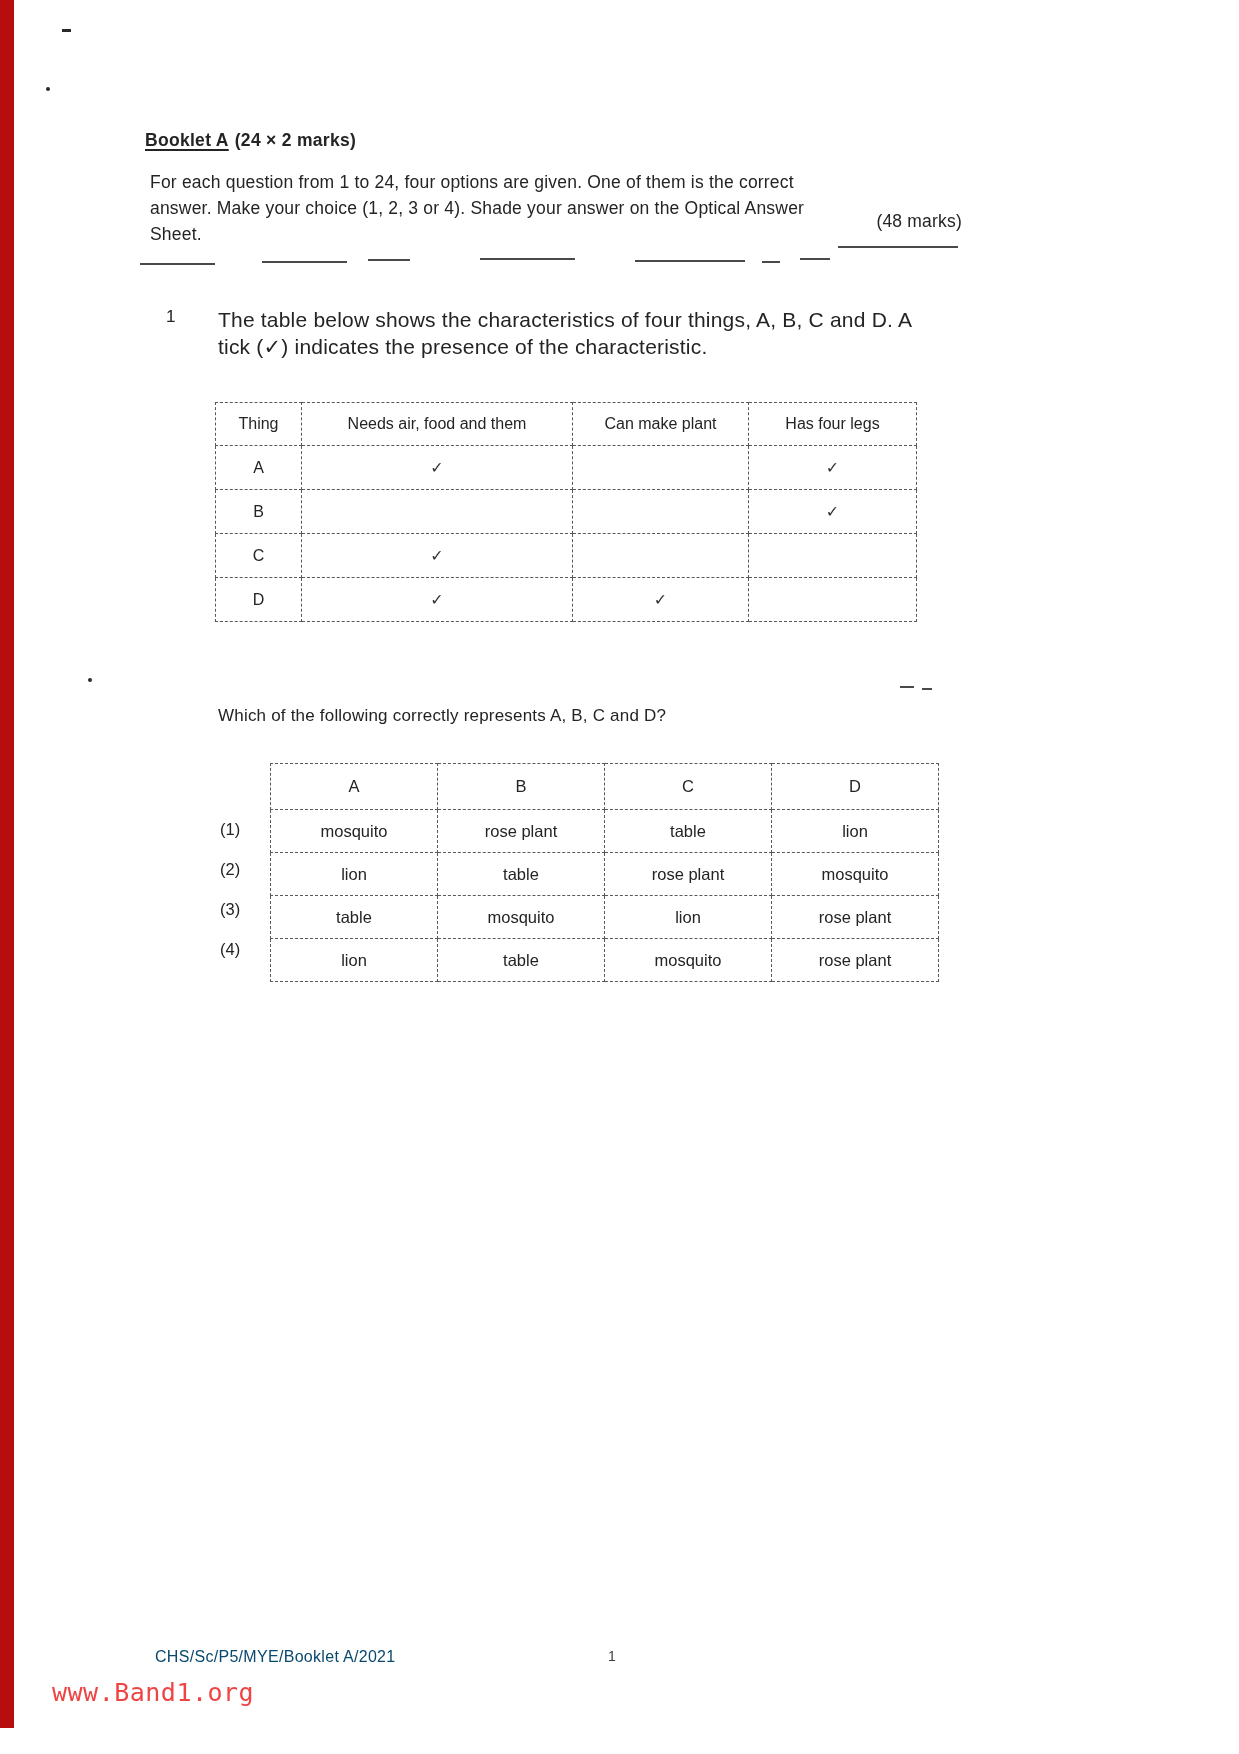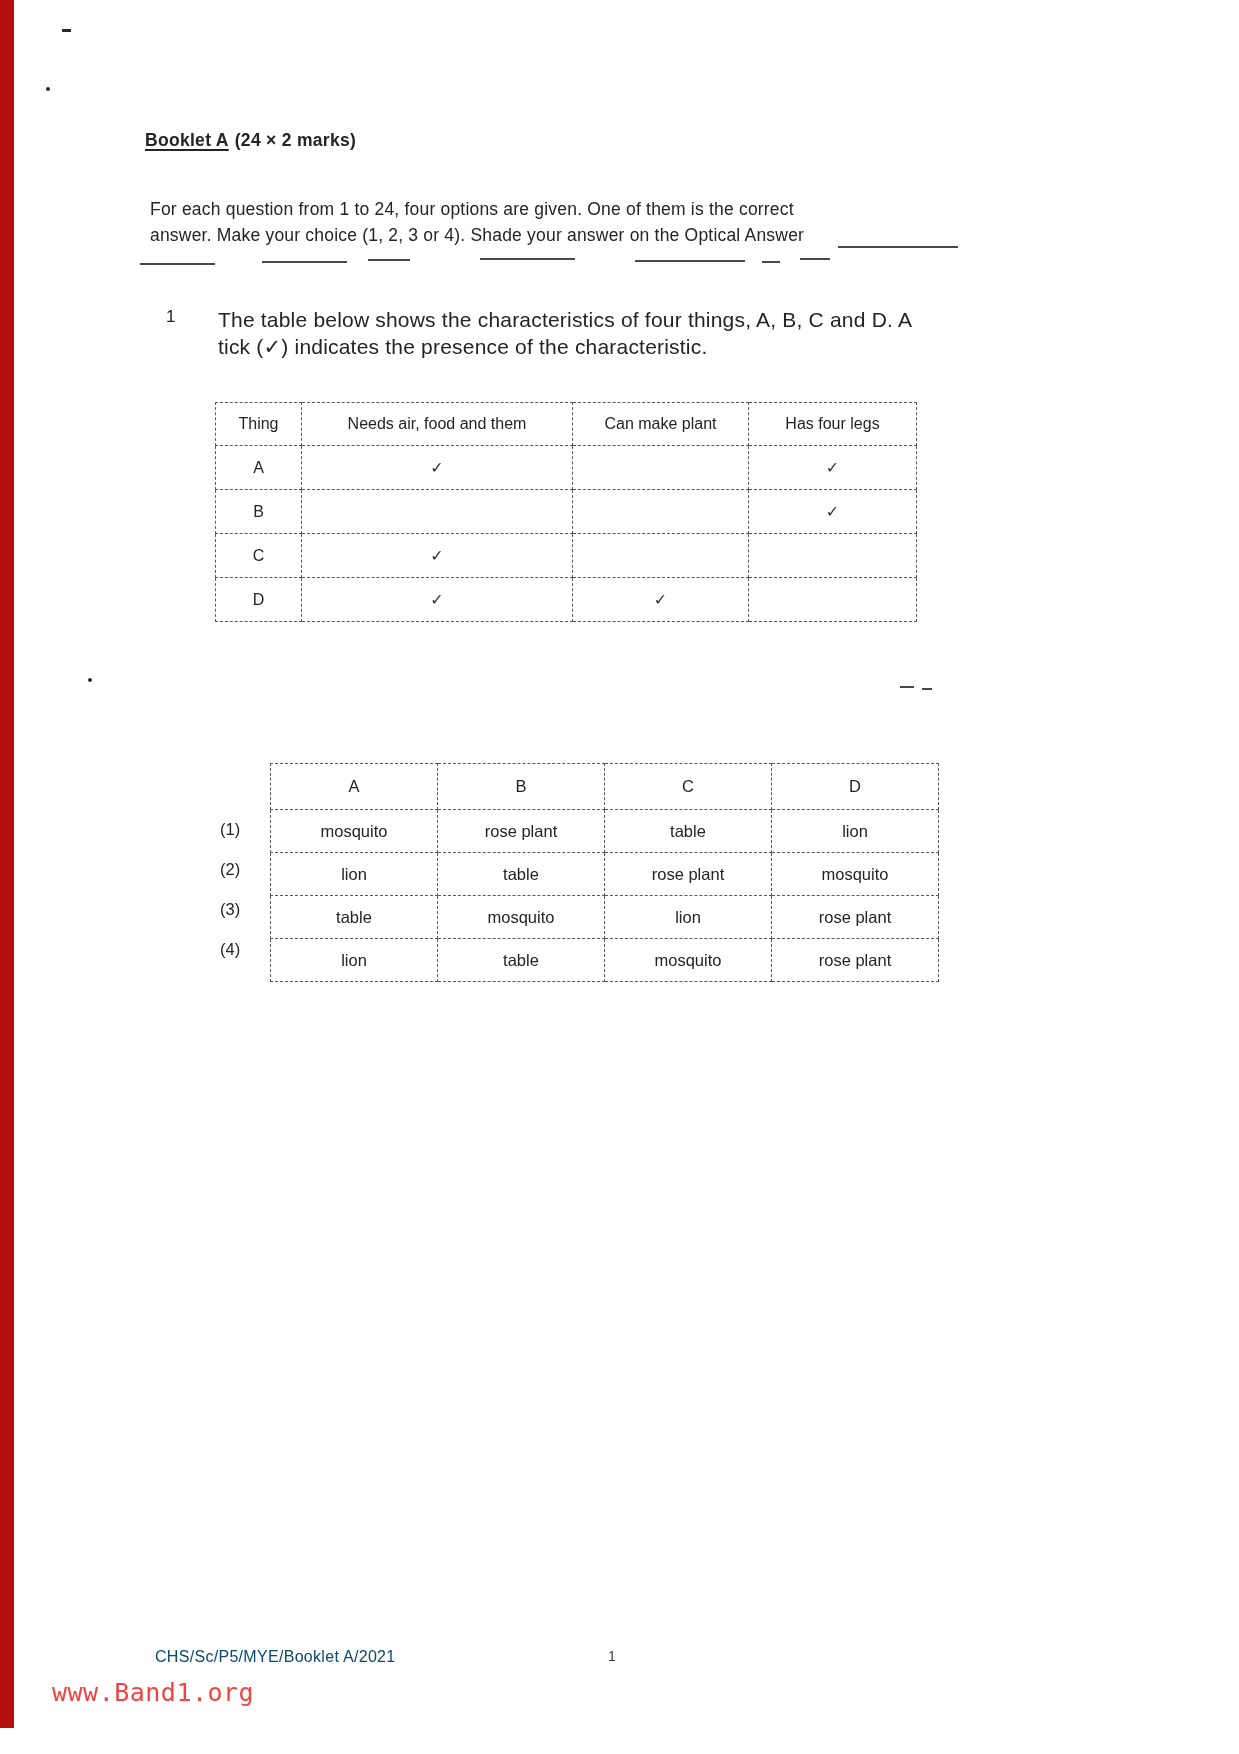--- a/index.html
+++ b/index.html
@@ -21,21 +21,21 @@
     filter: blur(0.24px) contrast(1.02);
   }
   .abs { position:absolute; }
 
   
   .booklet-title { left:145px; top:130px; font-size:17.5px; font-weight:bold; letter-spacing:.3px; }
   .booklet-title .t-main { text-decoration:underline; text-decoration-thickness:2px; text-underline-offset:3px; }
   .booklet-title .t-suffix { margin-left:6px; }
 
   
-  .instructions { left:150px; top:196px; width:812px; font-size:17.5px; line-height:26px; letter-spacing:.2px; }
+  .instructions { left:150px; top:169px; width:812px; font-size:17.5px; line-height:26px; letter-spacing:.2px; }
   .instr-line3 { display:flex; justify-content:space-between; align-items:flex-start; }
   .instr-marks { transform:translateY(-13px); }
 
   
   .q-number { left:166px; top:307px; font-size:17px; }
   .q-intro  { left:218px; top:306px; width:712px; font-size:21px; line-height:27px; letter-spacing:.2px; }
 
   
   .char-table-wrap { left:215px; top:402px; }
   table.char { border-collapse:collapse; table-layout:fixed; }
@@ -100,20 +100,24 @@
     <div class="dash-line" style="left:900px; top:686px; width:14px;"></div>
     <div class="dash-line" style="left:922px; top:688px; width:10px;"></div>
 
     <div class="abs booklet-title">
       <span class="t-main">Booklet A</span><span class="t-suffix">(24 × 2 marks)</span>
     </div>
 
     <div class="abs instructions">
       <div>For each question from 1 to 24, four options are given. One of them is the correct</div>
       <div>answer. Make your choice (1, 2, 3 or 4). Shade your answer on the Optical Answer</div>
+      <div class="instr-line3">
+        <span>Sheet.</span>
+        <span class="instr-marks">(48 marks)</span>
+      </div>
     </div>
 
     <div class="dash-line" style="left:140px; top:263px; width:75px;"></div>
     <div class="dash-line" style="left:262px; top:261px; width:85px;"></div>
     <div class="dash-line" style="left:368px; top:259px; width:42px;"></div>
     <div class="dash-line" style="left:480px; top:258px; width:95px;"></div>
     <div class="dash-line" style="left:635px; top:260px; width:110px;"></div>
     <div class="dash-line" style="left:762px; top:261px; width:18px;"></div>
     <div class="dash-line" style="left:800px; top:258px; width:30px;"></div>
     <div class="dash-line" style="left:838px; top:246px; width:120px;"></div>
@@ -151,20 +155,21 @@
         <tr>
           <td>D</td>
           <td class="tick">✓</td>
           <td class="tick">✓</td>
           <td class="tick"></td>
         </tr>
       </tbody>
         </table>
     </div>
 
+    <div class="abs q-prompt">Which of the following correctly represents A, B, C and D?</div>
 
     <div class="abs opt-label" style="left:220px; top:820px;">(1)</div>
     <div class="abs opt-label" style="left:220px; top:860px;">(2)</div>
     <div class="abs opt-label" style="left:220px; top:900px;">(3)</div>
     <div class="abs opt-label" style="left:220px; top:940px;">(4)</div>
 
     <div class="abs opt-table-wrap">
       <table class="opts">
         <tbody>
             <tr>

